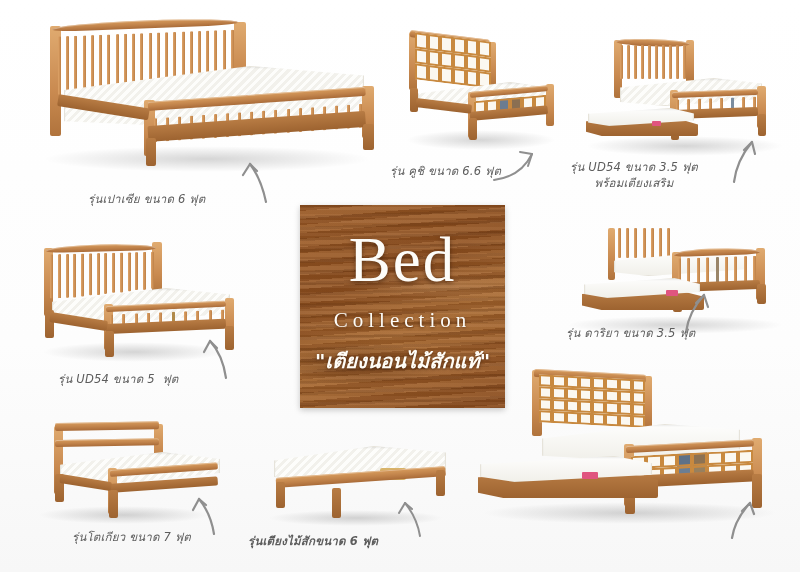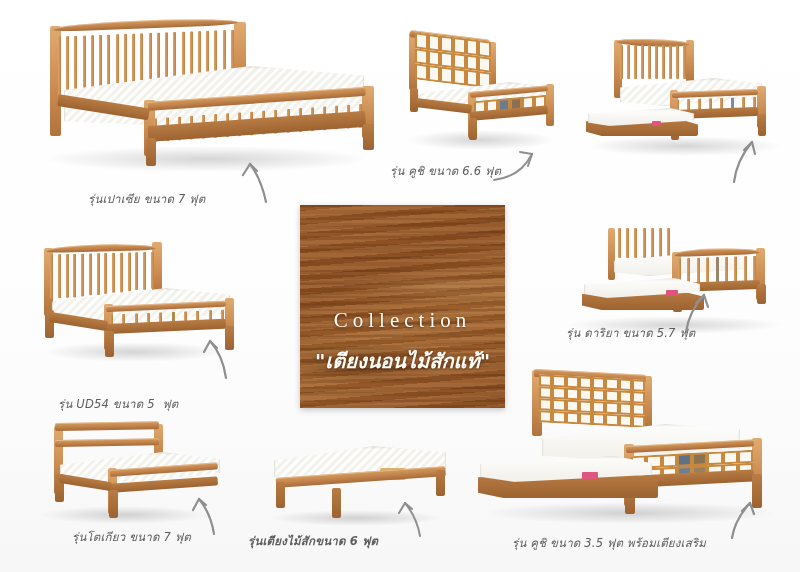--- a/index.html
+++ b/index.html
@@ -434,20 +434,21 @@
 
     <div class="wood-d" style="position:absolute;left:4px;top:110px;width:180px;height:26px;
                 clip-path:polygon(0% 20%, 80% 0%, 100% 30%, 100% 100%, 14% 100%, 0% 80%);"></div>
     <div class="mattress plain" style="position:absolute;left:6px;top:94px;width:170px;height:24px;
                 clip-path:polygon(0% 32%, 78% 0%, 100% 28%, 100% 72%, 20% 100%, 0% 80%);"></div>
     <div class="tag" style="left:108px;top:110px;width:16px;height:7px;"></div>
   </div>
 
   <div id="logo-plaque">
     <div class="grain"></div>
+    <div id="logo-word">Bed</div>
     <div id="logo-sub">Collection</div>
     <div id="logo-thai">"เตียงนอนไม้สักแท้"</div>
   </div>
 
   <div class="arrow" style="left:232px;top:158px;">
     <svg width="40" height="46" viewBox="0 0 40 46">
       <path d="M34 44 C31 30 27 18 18 6" stroke="#8f8f8f" stroke-width="2.2" fill="none" stroke-linecap="round"></path>
       <path d="M18 6 L11 17 M18 6 L25 13" stroke="#8f8f8f" stroke-width="2.2" fill="none" stroke-linecap="round"></path>
     </svg>
   </div>
@@ -494,28 +495,29 @@
     </svg>
   </div>
 
   <div class="arrow" style="left:722px;top:498px;">
     <svg width="40" height="42" viewBox="0 0 40 42">
       <path d="M10 40 C12 27 18 16 28 5" stroke="#8f8f8f" stroke-width="2.2" fill="none" stroke-linecap="round"></path>
       <path d="M28 5 L20 13 M28 5 L32 16" stroke="#8f8f8f" stroke-width="2.2" fill="none" stroke-linecap="round"></path>
     </svg>
   </div>
 
-  <div class="cap" style="left:88px;top:192px;">รุ่นเปาเซีย ขนาด 7 ฟุต</div>
+  <div class="cap" style="left:88px;top:192px;">รุ่นเปาเซีย ขนาด 6 ฟุต</div>
 
   <div class="cap" style="left:390px;top:164px;">รุ่น คูชิ ขนาด 6.6 ฟุต</div>
 
-
-  <div class="cap" style="left:58px;top:372px;margin-top:25px;">รุ่น UD54 ขนาด 5  ฟุต</div>
-
-  <div class="cap" style="left:566px;top:326px;">รุ่น ดาริยา ขนาด 5.7 ฟุต</div>
+  <div class="cap" style="left:570px;top:160px;text-align:center;">รุ่น UD54 ขนาด 3.5 ฟุต
+พร้อมเตียงเสริม</div>
+
+  <div class="cap" style="left:58px;top:372px;">รุ่น UD54 ขนาด 5  ฟุต</div>
+
+  <div class="cap" style="left:566px;top:326px;">รุ่น ดาริยา ขนาด 3.5 ฟุต</div>
 
   <div class="cap" style="left:72px;top:530px;">รุ่นโตเกียว ขนาด 7 ฟุต</div>
 
   <div class="cap" style="left:248px;top:534px;font-weight:bold;">รุ่นเตียงไม้สักขนาด 6 ฟุต</div>
 
-  <div class="cap" style="left:512px;top:536px;">รุ่น คูชิ ขนาด 3.5 ฟุต พร้อมเตียงเสริม</div>
 
 </div>
 
 </body></html>

